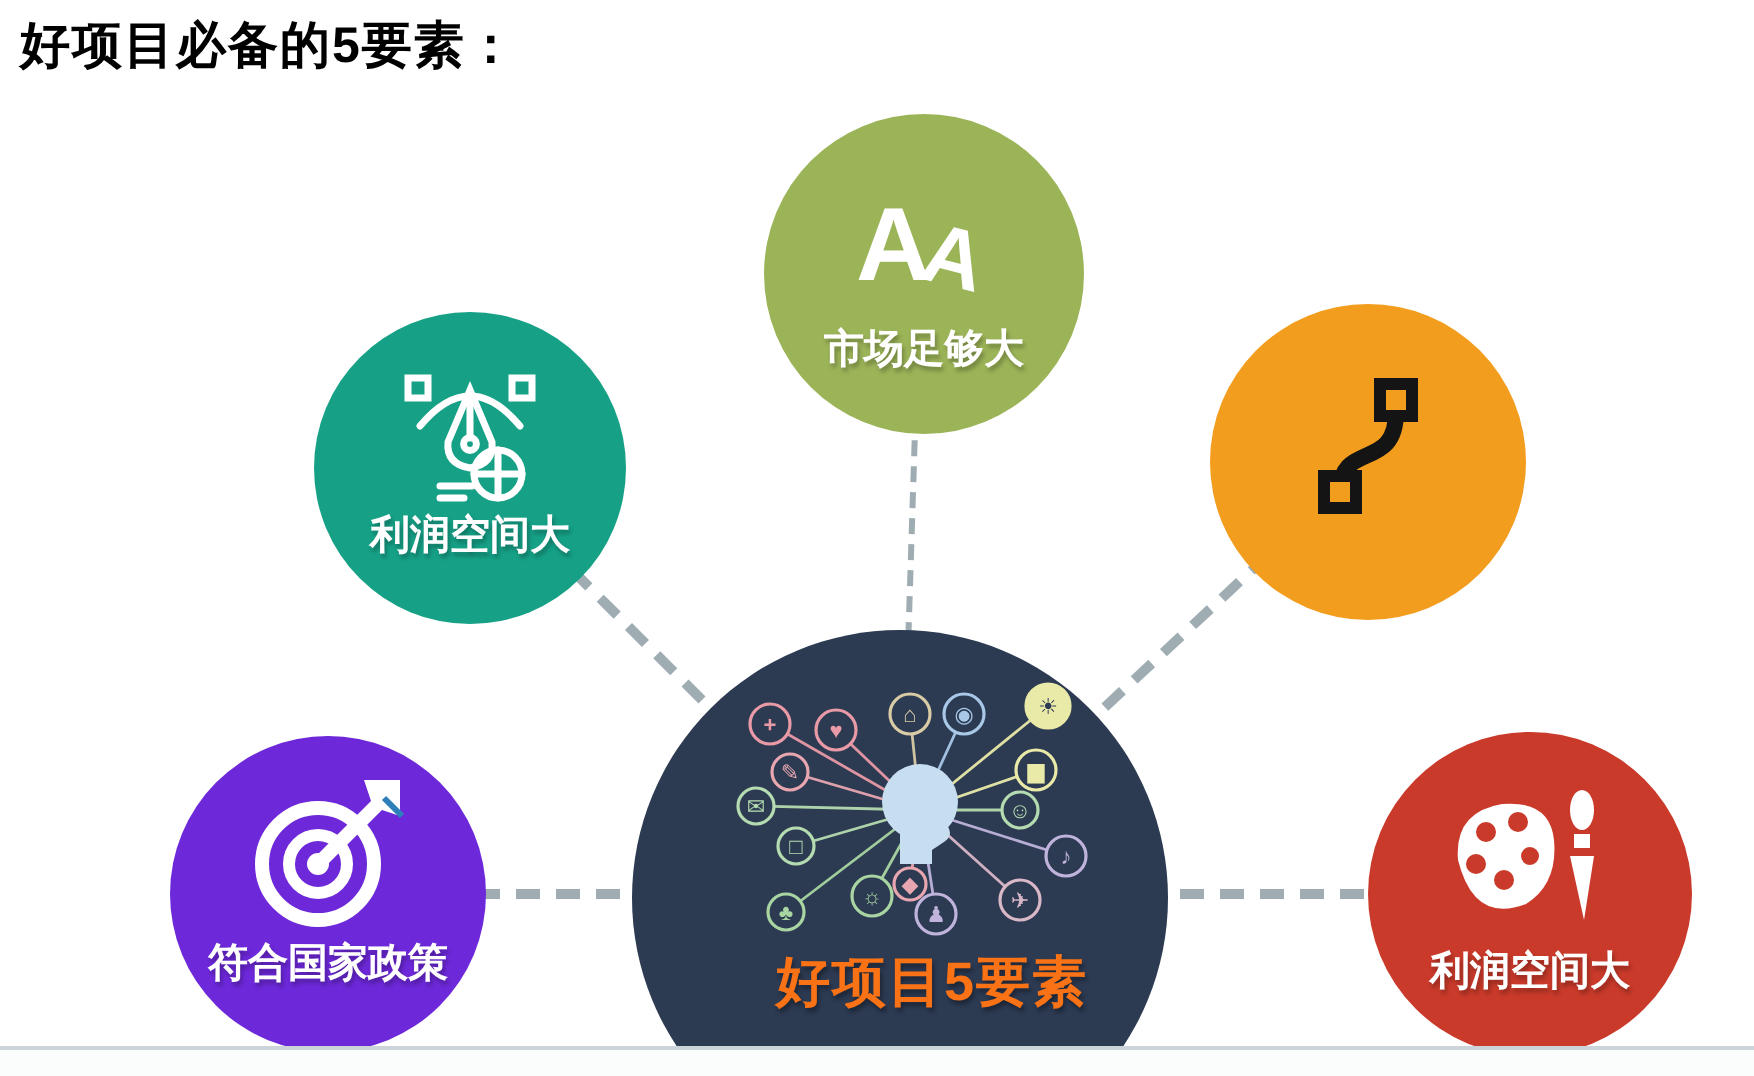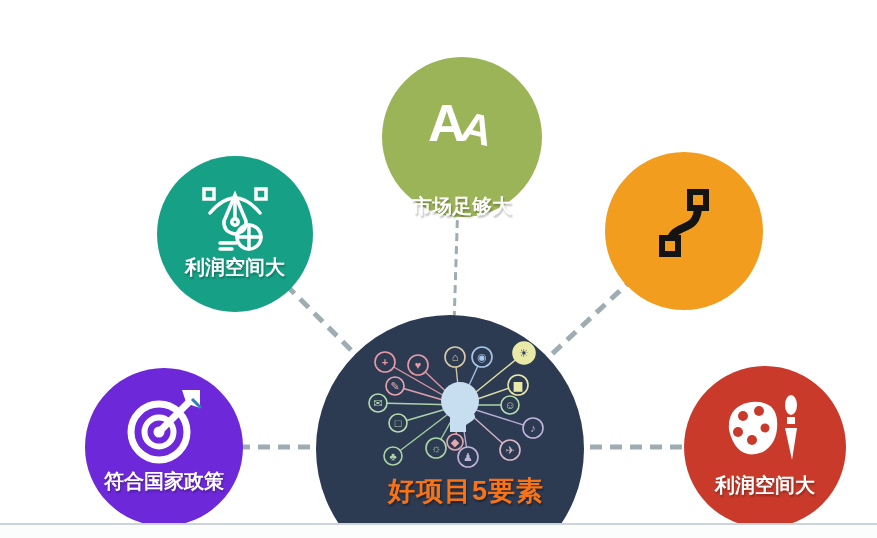--- a/index.html
+++ b/index.html
@@ -27,21 +27,21 @@
   }
 
   
   #circle-market {left:382px;top:57px;width:160px;height:160px;background:#9cb458;}
   #circle-track  {left:157px;top:156px;width:156px;height:156px;background:#16a187;}
   #circle-profit {left:605px;top:152px;width:158px;height:158px;background:#f29d1e;}
   #circle-policy {left:85px;top:368px;width:158px;height:158px;background:#6d28d9;}
   #circle-pain   {left:684px;top:366px;width:162px;height:162px;background:#c93a2a;}
   #circle-center {left:316px;top:315px;width:268px;height:268px;background:#2c3a52;z-index:3;}
 
-  #circle-market .node-label{top:104px;margin-top:32px;}
+  #circle-market .node-label{top:104px;}
   #circle-track  .node-label{top:98px;}
   #circle-profit .node-label{top:110px;}
   #circle-policy .node-label{top:100px;}
   #circle-pain   .node-label{top:106px;}
 
   #circle-market .node-icon{top:30px;height:72px;}
   #circle-track  .node-icon{top:26px;height:76px;}
   #circle-profit .node-icon{top:32px;height:76px;}
   #circle-policy .node-icon{top:22px;height:76px;}
   #circle-pain   .node-icon{top:24px;height:80px;}
@@ -60,20 +60,21 @@
   #footer-strip{
     position:absolute;left:0;top:523px;width:877px;height:15px;
     background:#fbfcfc;border-top:2px solid #ccd4d9;z-index:5;
   }
 </style>
 </head>
 <body>
 
 <div id="canvas">
 
+  <div class="page-title">好项目必备的5要素：</div>
 
   <svg id="connector-layer" width="877" height="538">
     <line x1="450" y1="449" x2="460" y2="137" stroke="#9fadb3" stroke-width="3" stroke-dasharray="8 5"></line>
     <line x1="450" y1="449" x2="235" y2="234" stroke="#9fadb3" stroke-width="5" stroke-dasharray="12 8"></line>
     <line x1="450" y1="449" x2="684" y2="231" stroke="#9fadb3" stroke-width="5" stroke-dasharray="12 8"></line>
     <line x1="450" y1="447" x2="164" y2="447" stroke="#9fadb3" stroke-width="5" stroke-dasharray="12 8"></line>
     <line x1="450" y1="447" x2="765" y2="447" stroke="#9fadb3" stroke-width="5" stroke-dasharray="12 8"></line>
   </svg>
 
   <div id="circle-market" class="node-circle">

